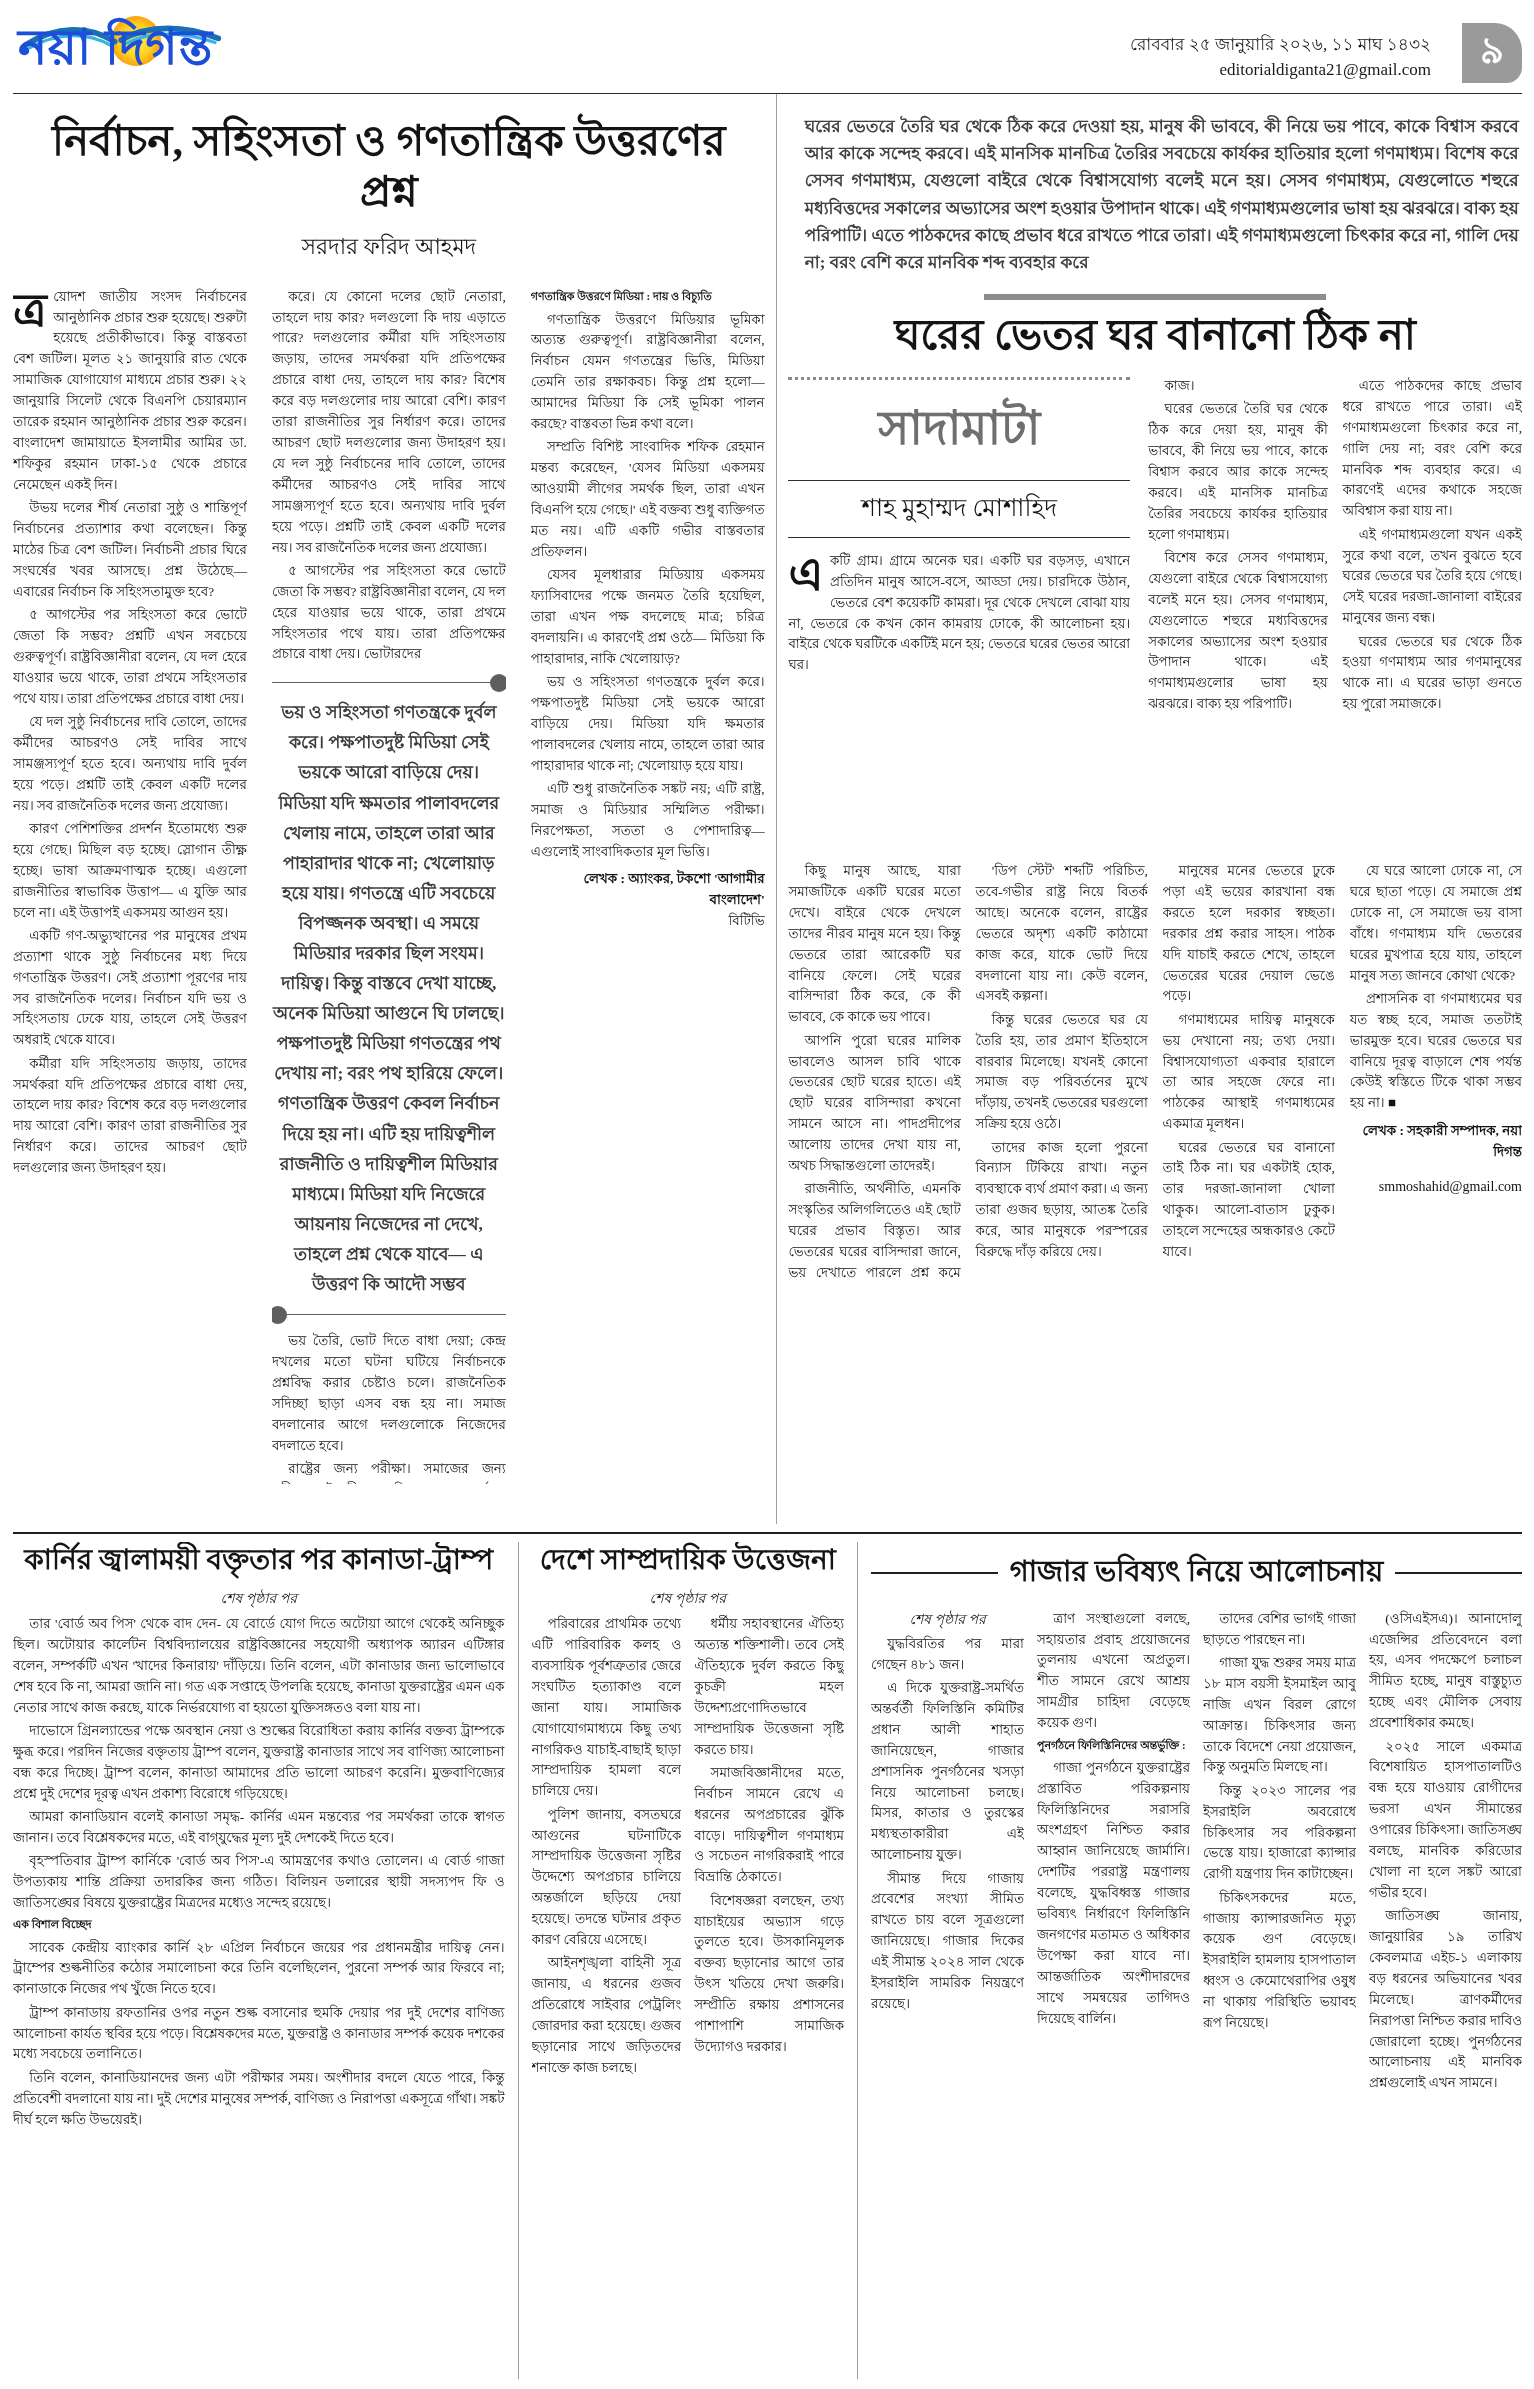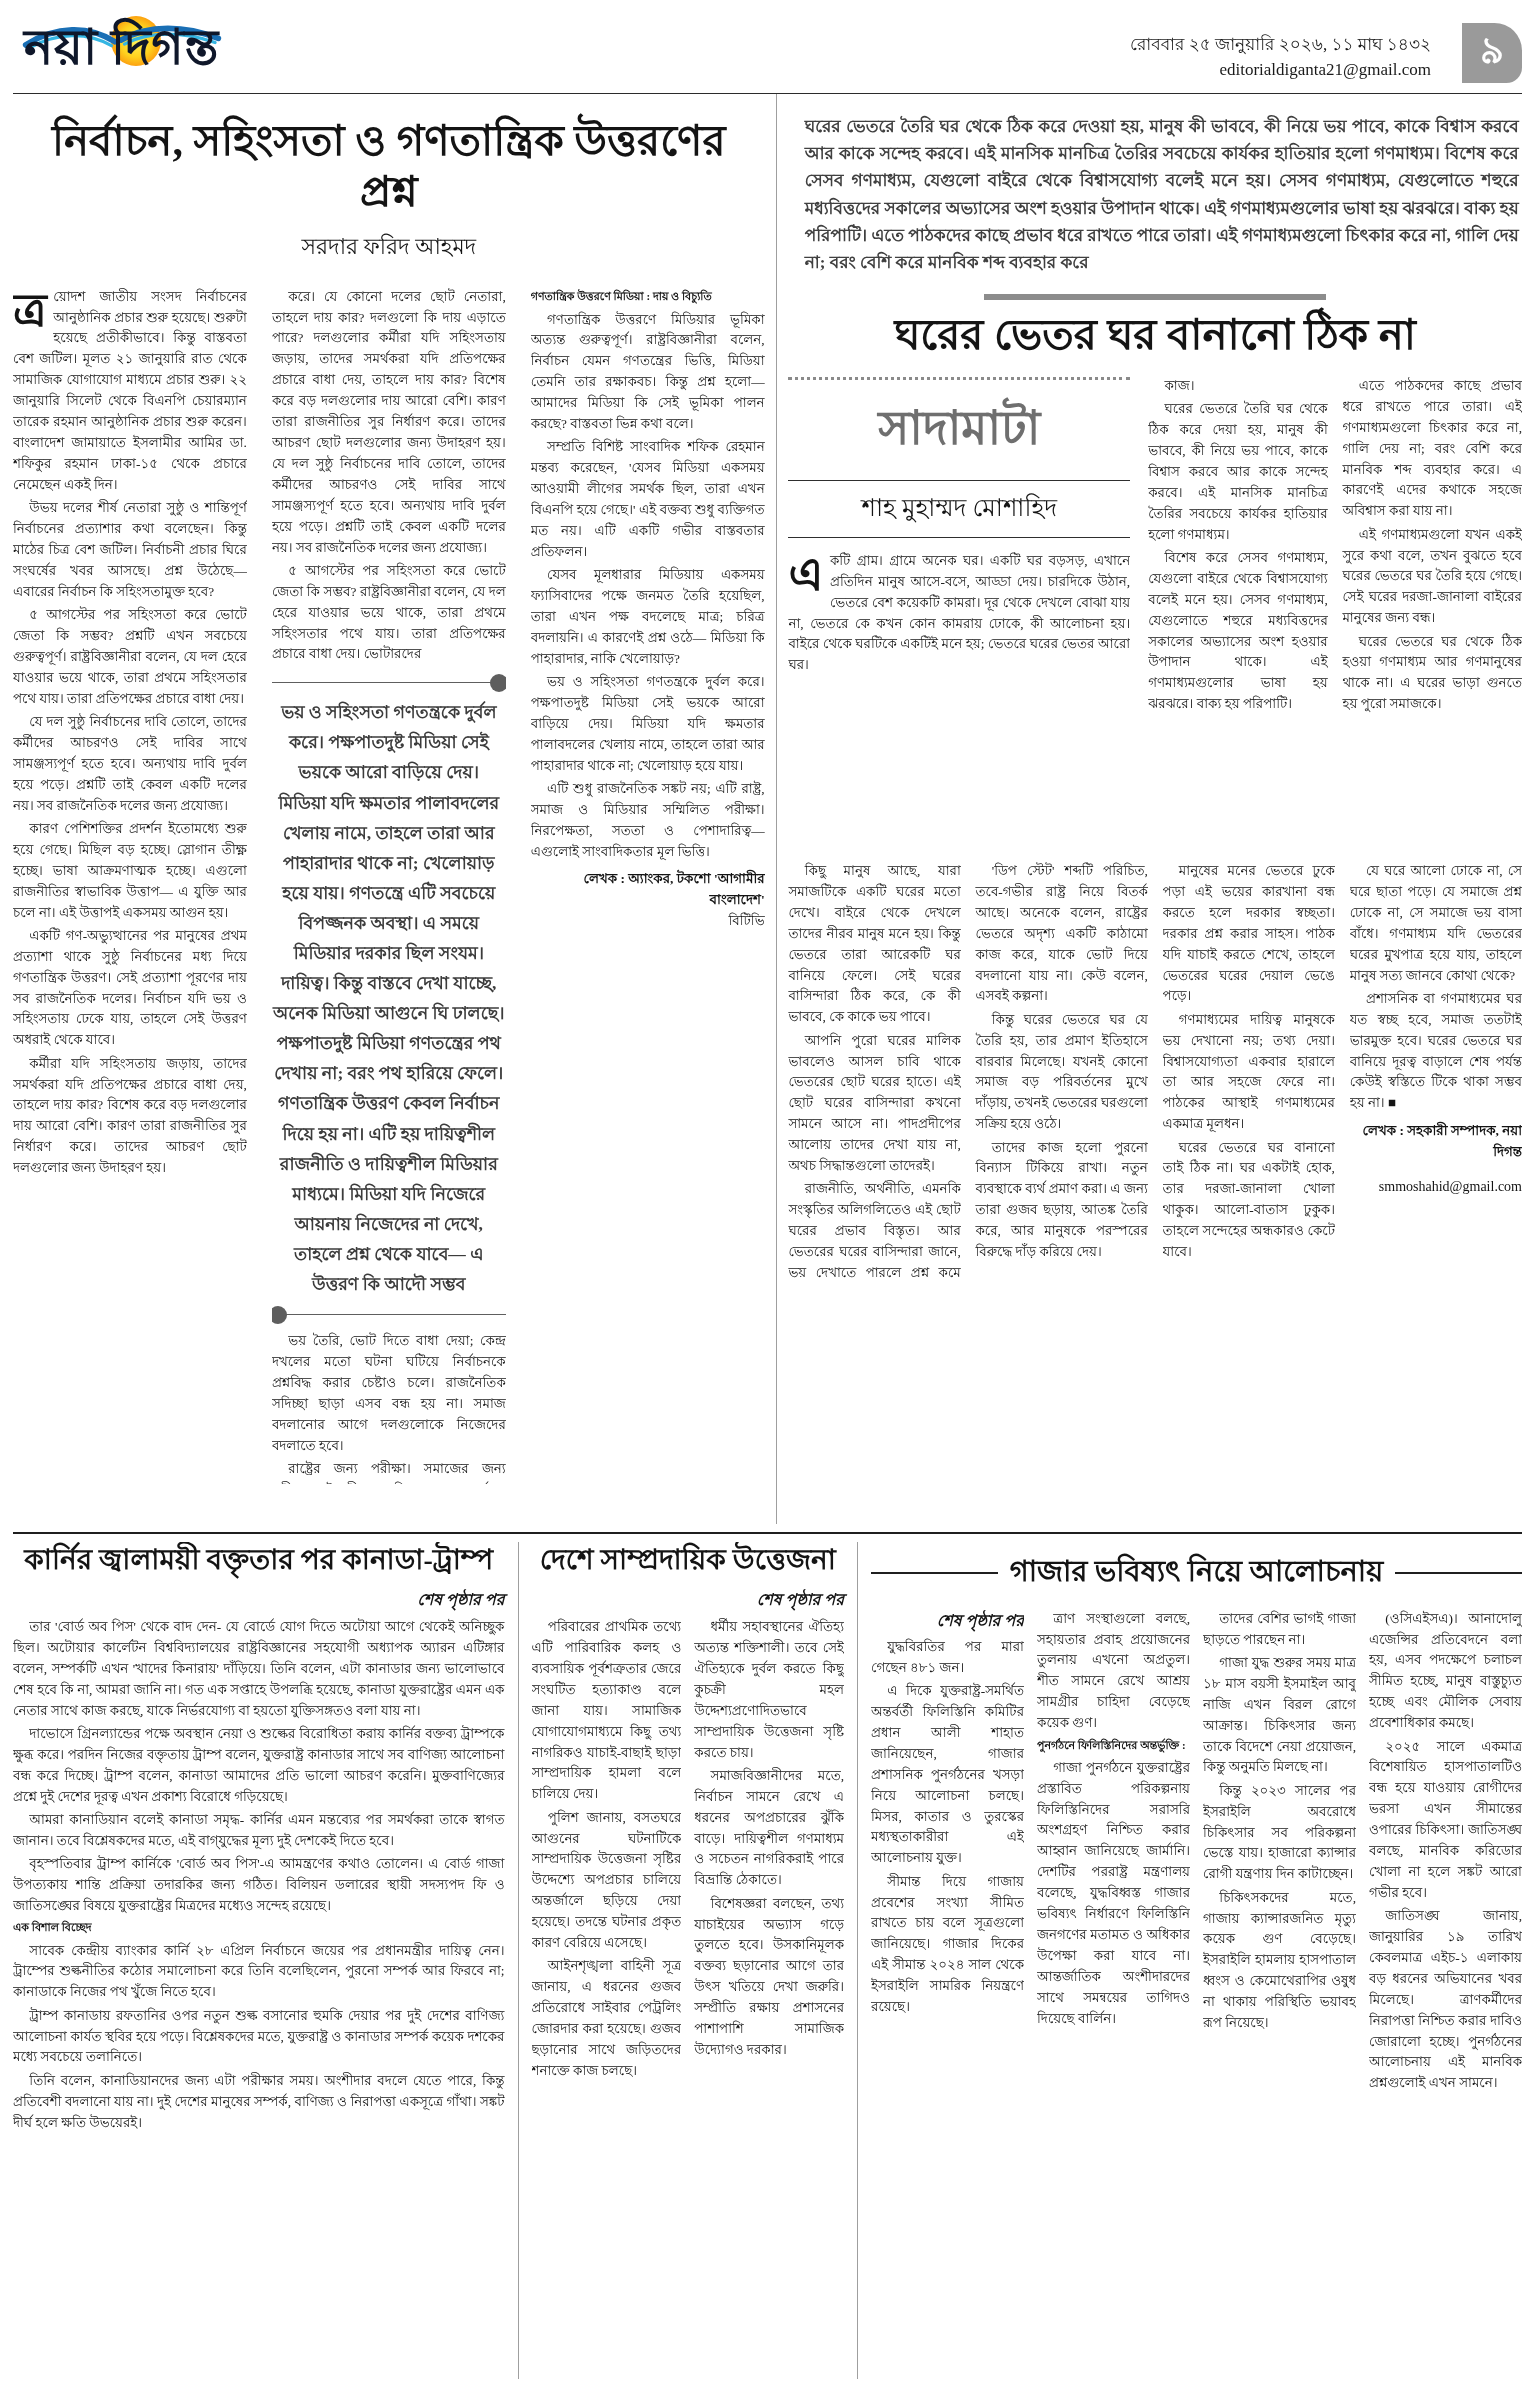--- a/index.html
+++ b/index.html
@@ -7,22 +7,22 @@
        font-family:"Liberation Serif","DejaVu Serif",serif;color:#141414;}
   .page{width:1535px;height:2389px;background:#ffffff;box-sizing:border-box;
         padding:8.1px 13px 0 13px;position:relative;}
 
   
   .masthead{display:flex;justify-content:space-between;align-items:flex-end;height:78px;}
   .logo{position:relative;width:374px;height:78px;}
   .logo .sun{position:absolute;left:98px;top:8.1px;width:50px;height:50px;border-radius:50%;
       background:radial-gradient(circle,#fff35c 0%,#ffd21f 45%,#fca311 70%,rgba(252,163,17,.35) 85%,rgba(252,163,17,0) 100%);}
   .logo svg.birds{position:absolute;left:6.5px;top:11.4px;}
-  .logo .logo-text{position:absolute;left:11px;top:14.7px;font-size:49px;font-weight:800;
-      letter-spacing:0.8px;color:#0f172a;line-height:1;}
+  .logo .logo-text{position:absolute;left:5px;top:14.7px;font-size:49px;font-weight:800;
+      letter-spacing:0.8px;color:#1d4ed8;line-height:1;}
   .mast-right{display:flex;align-items:flex-end;gap:31px;padding-bottom:3.3px;}
   .dateline{text-align:right;font-size:17px;line-height:1.5;color:#1a1a1a;}
   .page-badge{width:60px;height:60px;background:#9a9a9a;border-radius:0 46% 26% 0;
       display:flex;align-items:center;justify-content:center;color:#ffffff;
       font-size:37px;font-weight:700;}
   .mast-rule{border:none;border-top:1.6px solid #2b2b2b;margin:6.5px 0 0 0;}
 
   
   .main-grid{display:flex;height:1430px;overflow:hidden;justify-content:space-between;}
   .zone-left{width:764px;box-sizing:border-box;padding:4.9px 11.4px 0 0;border-right:0.8px solid #9f9f9f;}
@@ -66,21 +66,21 @@
   .credit-email{text-align:right;font-size:14px;margin-top:1.6px;font-family:"Liberation Serif",serif;}
 
   
   .bottom-rule{border:none;border-top:2.4px solid #1f1f1f;margin:8.1px 0 0 0;}
   .bottom-grid{display:flex;height:837px;overflow:hidden;padding-top:8.1px;}
   .b-art{box-sizing:border-box;overflow:hidden;}
   .b-left{width:33.5%;padding-right:13px;border-right:0.8px solid #9f9f9f;}
   .b-mid{width:22.5%;padding:0 13px;border-right:0.8px solid #9f9f9f;}
   .b-right{flex:1;padding-left:13px;}
   h3.b-headline{font-size:28px;font-weight:700;text-align:center;line-height:1.2;margin:1.6px 0 9.8px 0;}
-  .continued{font-weight:700;font-style:italic;font-size:16px;margin:0 0 3.3px 0;text-align:right;}
+  .continued{font-weight:400;font-style:italic;font-size:14px;margin:0 0 3.3px 0;text-align:center;}
   .b-cols{display:flex;gap:13px;}
   .b-cols .col{font-size:13.4px;}
   .headline-row{display:flex;align-items:center;gap:11.4px;margin:6.5px 0 11.4px 0;}
   .headline-row .hline{flex:1;height:2.4px;background:#1f1f1f;}
   .headline-row h3{margin:0;font-size:29px;font-weight:700;white-space:nowrap;}
   .single-col{text-align:justify;font-size:13.4px;line-height:1.56;}
 </style>
 </head>
 <body>
 

